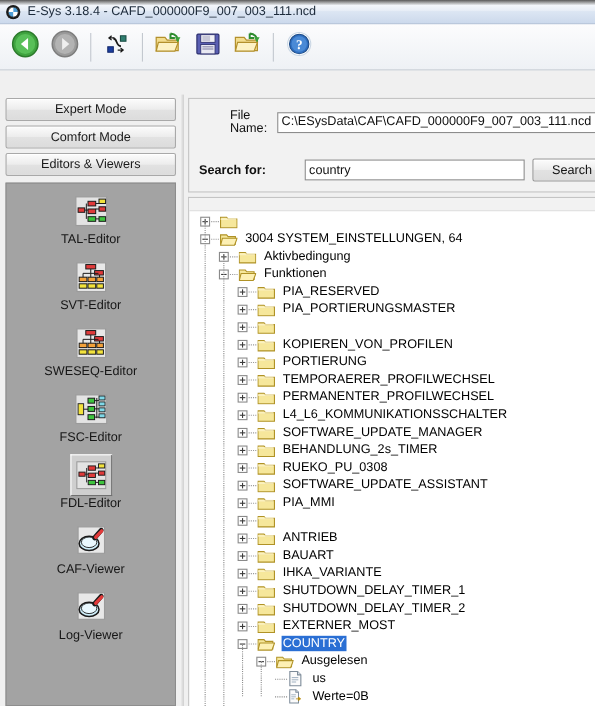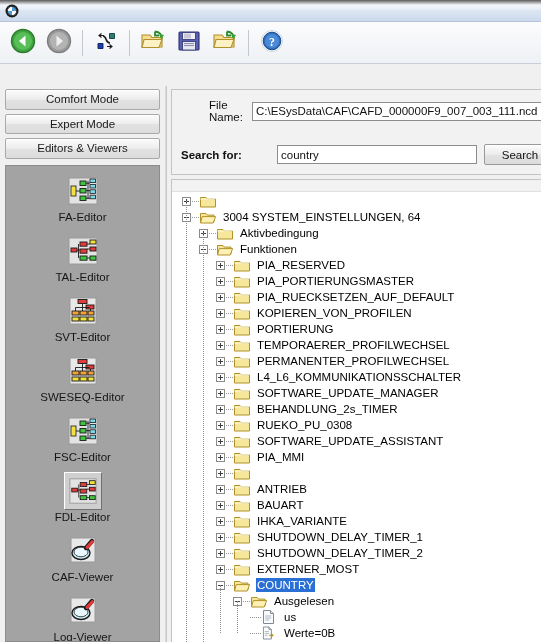--- a/index.html
+++ b/index.html
@@ -251,20 +251,21 @@
       <svg width="14" height="14" viewBox="0 0 14 14">
         <circle cx="7" cy="7" r="6.5" fill="#1b1b1b"></circle>
         <circle cx="7" cy="7" r="4.6" fill="#ffffff"></circle>
         <path d="M7 2.4 A4.6 4.6 0 0 1 11.6 7 L7 7 Z" fill="#4f9ed6"></path>
         <path d="M7 7 L2.4 7 A4.6 4.6 0 0 1 7 2.4 Z" fill="#ffffff"></path>
         <path d="M7 7 L11.6 7 A4.6 4.6 0 0 1 7 11.6 Z" fill="#ffffff"></path>
         <path d="M2.4 7 A4.6 4.6 0 0 0 7 11.6 L7 7 Z" fill="#4f9ed6"></path>
         <circle cx="7" cy="7" r="4.6" fill="none" stroke="#1b1b1b" stroke-width="0.8"></circle>
       </svg>
     </span>
+    <span class="title-text">E-Sys 3.18.4 - CAFD_000000F9_007_003_111.ncd</span>
   </div>
 
 
   <div class="toolbar">
 
     <div class="tb-btn">
       <span>
         <svg width="26" height="26" viewBox="0 0 26 26">
           <circle cx="13" cy="13" r="11.5" fill="#3fa33f" stroke="#2c7a2c" stroke-width="1.4"></circle>
           <circle cx="13" cy="13" r="9" fill="#58bf58"></circle>
@@ -345,44 +346,26 @@
           <text x="12" y="16.6" font-family="Liberation Serif, serif" font-size="12" font-weight="bold" fill="#ffffff" text-anchor="middle">?</text>
         </svg>
       </span>
     </div>
   </div>
 
   <div class="body">
 
     <div class="sidebar">
 
+      <div class="mode-btn">Expert Mode</div>
       <div class="mode-btn">Comfort Mode</div>
-      <div class="mode-btn">Expert Mode</div>
       <div class="mode-btn">Editors &amp; Viewers</div>
 
       <div class="icon-panel">
 
-        <div class="icon-item">
-          <span class="icon-box">
-            <svg width="36" height="32" viewBox="0 0 36 32">
-              <rect x="4" y="3" width="28" height="26" fill="#e3e3e3" stroke="#9a9a9a" stroke-width="1"></rect>
-              <rect x="6" y="11" width="5" height="10" fill="#f2e23c" stroke="#2a2a2a" stroke-width="0.9"></rect>
-              <rect x="15" y="6" width="6" height="4.5" fill="#3ec43e" stroke="#1a1a1a" stroke-width="0.9"></rect>
-              <rect x="15" y="13.5" width="6" height="4.5" fill="#3ec43e" stroke="#1a1a1a" stroke-width="0.9"></rect>
-              <rect x="15" y="21" width="6" height="4.5" fill="#3ec43e" stroke="#1a1a1a" stroke-width="0.9"></rect>
-              <rect x="25" y="4" width="5.5" height="3.6" fill="#7fd8e8" stroke="#1a1a1a" stroke-width="0.8"></rect>
-              <rect x="25" y="9.4" width="5.5" height="3.6" fill="#7fd8e8" stroke="#1a1a1a" stroke-width="0.8"></rect>
-              <rect x="25" y="14.8" width="5.5" height="3.6" fill="#7fd8e8" stroke="#1a1a1a" stroke-width="0.8"></rect>
-              <rect x="25" y="20.2" width="5.5" height="3.6" fill="#7fd8e8" stroke="#1a1a1a" stroke-width="0.8"></rect>
-              <path d="M11 16h4M21 8.2h4M21 15.7h4M21 23.2h4" stroke="#1a1a1a" stroke-width="0.9"></path>
-              <path d="M23 5.8v18.4" stroke="#1a1a1a" stroke-width="0.9"></path>
-            </svg>
-          </span>
-          <span class="icon-label">FA-Editor</span>
-        </div>
 
         <div class="icon-item">
           <span class="icon-box">
             <svg width="36" height="32" viewBox="0 0 36 32">
               <rect x="4" y="3" width="28" height="26" fill="#e3e3e3" stroke="#9a9a9a" stroke-width="1"></rect>
               <rect x="6" y="13" width="6" height="4" fill="#e03a3a" stroke="#1a1a1a" stroke-width="0.9"></rect>
               <rect x="15" y="7" width="7" height="4.2" fill="#e03a3a" stroke="#1a1a1a" stroke-width="0.9"></rect>
               <rect x="15" y="14" width="7" height="4.2" fill="#e03a3a" stroke="#1a1a1a" stroke-width="0.9"></rect>
               <rect x="25" y="5" width="6" height="4" fill="#f2e23c" stroke="#1a1a1a" stroke-width="0.9"></rect>
               <rect x="25" y="12" width="6" height="4" fill="#e03a3a" stroke="#1a1a1a" stroke-width="0.9"></rect>
@@ -579,21 +562,20 @@
             </div>
             <div class="trow">
               <span class="lead" style="width: 44px;"></span>
               <span class="toggle plus"></span>
               <span class="dots"></span>
               <span style="display: flex; align-items: center; margin-right: 3px;">
                 <svg class="folder" width="16" height="13">
                   <use xlink:href="#sym-folder-closed"></use>
                 </svg>
               </span>
-              <span class="tlabel">PIA_RUECKSETZEN_AUF_DEFAULT</span>
             </div>
             <div class="trow">
               <span class="lead" style="width: 44px;"></span>
               <span class="toggle plus"></span>
               <span class="dots"></span>
               <span style="display: flex; align-items: center; margin-right: 3px;">
                 <svg class="folder" width="16" height="13">
                   <use xlink:href="#sym-folder-closed"></use>
                 </svg>
               </span>

